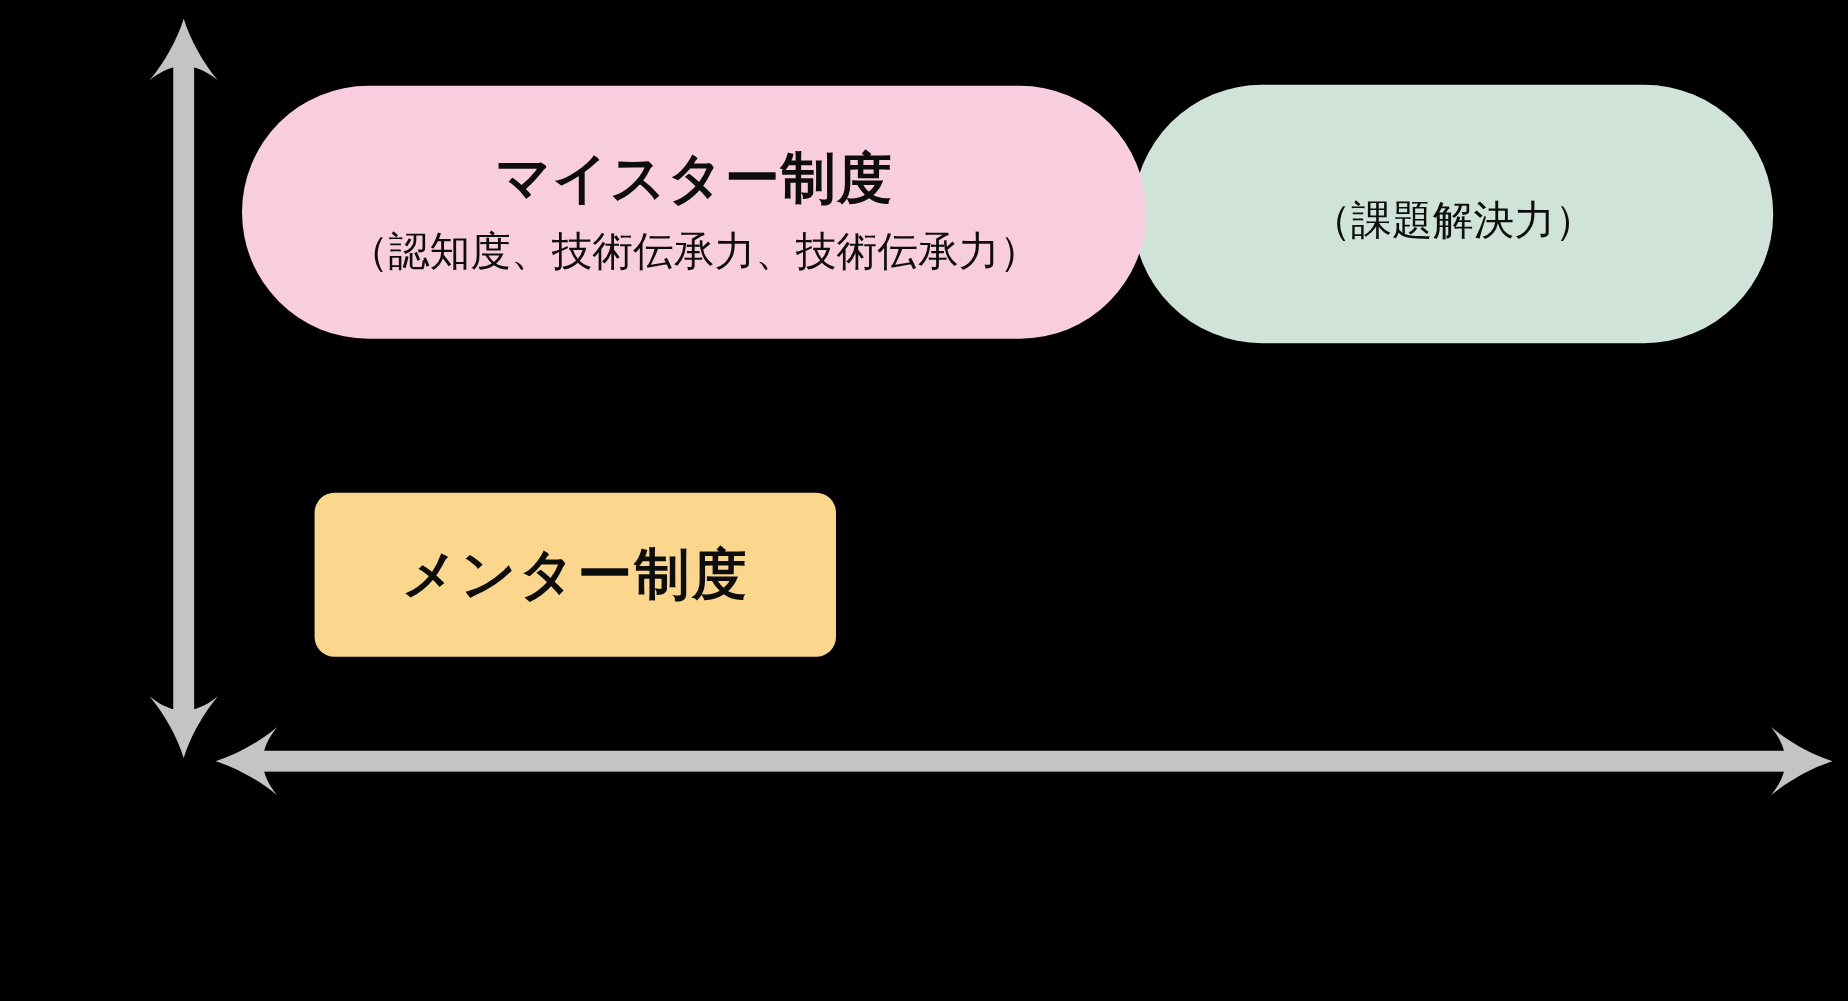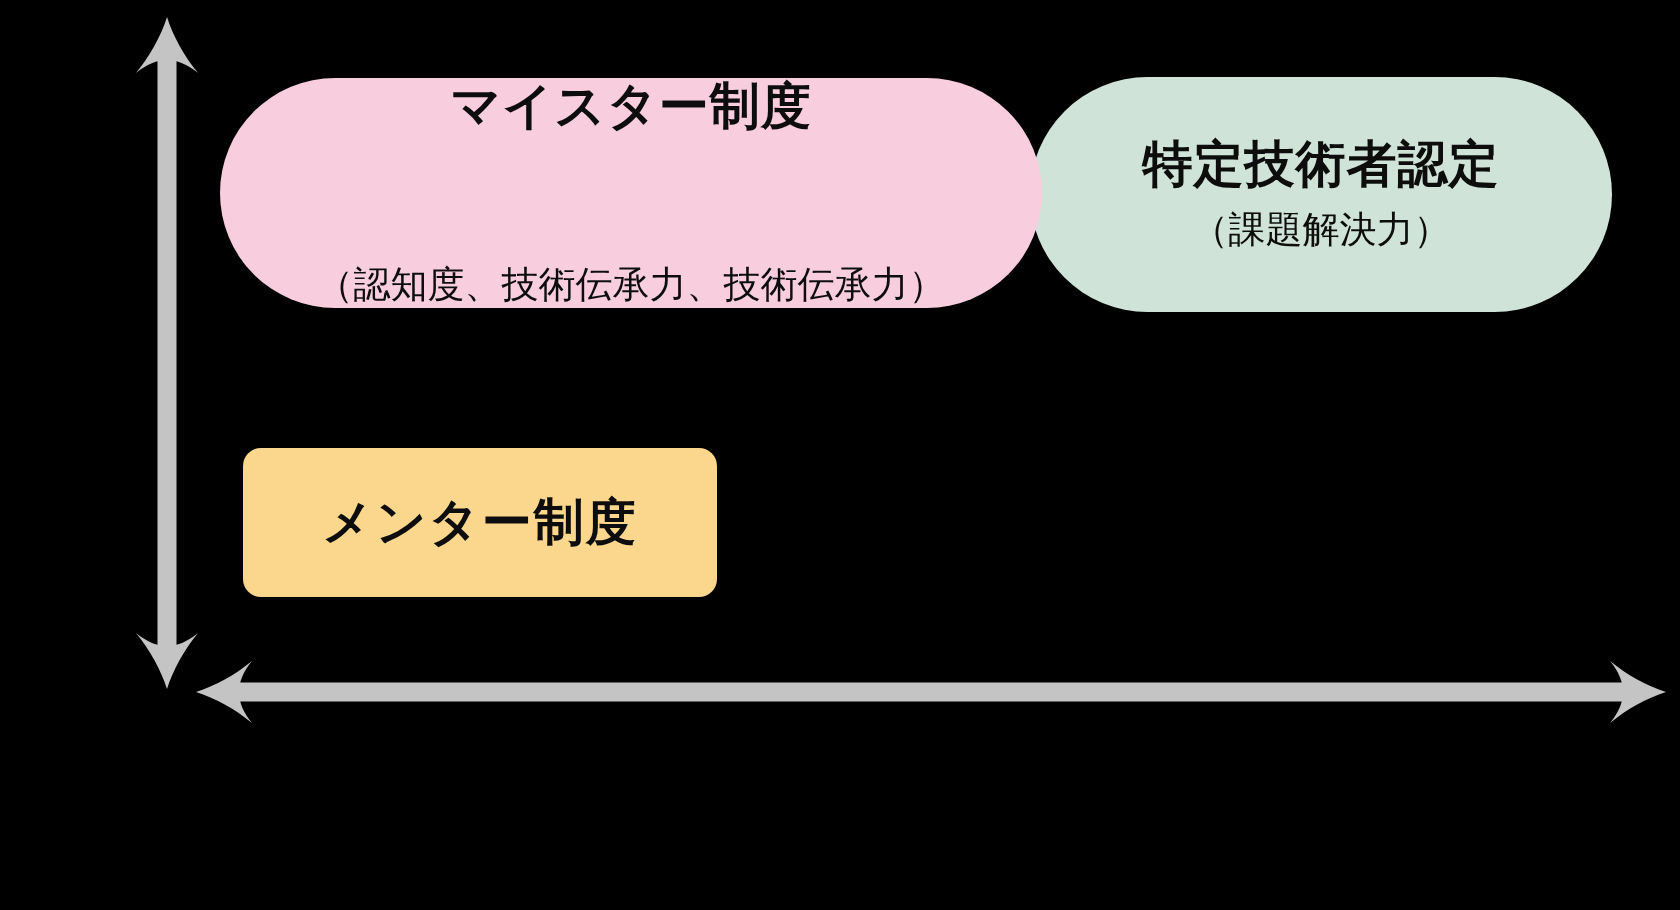--- a/index.html
+++ b/index.html
@@ -88,26 +88,25 @@
     </g>
 
     <g fill="#C4C4C4">
       <rect x="238" y="682.5" width="1386" height="19"></rect>
       <path d="M196,692 C215,686 235,675 252,661 C243,672 239,682 239,692 C239,702 243,712 252,723 C235,709 215,698 196,692 Z"></path>
       <path d="M1666,692 C1647,686 1627,675 1610,661 C1619,672 1623,682 1623,692 C1623,702 1619,712 1610,723 C1627,709 1647,698 1666,692 Z"></path>
     </g>
   </svg>
 
   <div class="node pill-certified" style="background-color: rgb(207, 227, 216);">
-    <div class="node-title">特定技術者認定</div>
     <div class="node-subtitle">（課題解決力）</div>
   </div>
 
-  <div class="node pill-meister" style="background-color: rgb(248, 205, 221); justify-content: space-between;">
+  <div class="node pill-meister" style="background-color: rgb(248, 205, 221);">
     <div class="node-title">マイスター制度</div>
     <div class="node-subtitle">（認知度、技術伝承力、技術伝承力）</div>
   </div>
 
-  <div class="node box-mentor" style="background-color: rgb(251, 215, 141);">
+  <div class="node box-mentor" style="background-color: rgb(251, 215, 141); margin-left: 43px;">
     <div class="node-title">メンター制度</div>
   </div>
 
 </div>
 
 </body></html>

